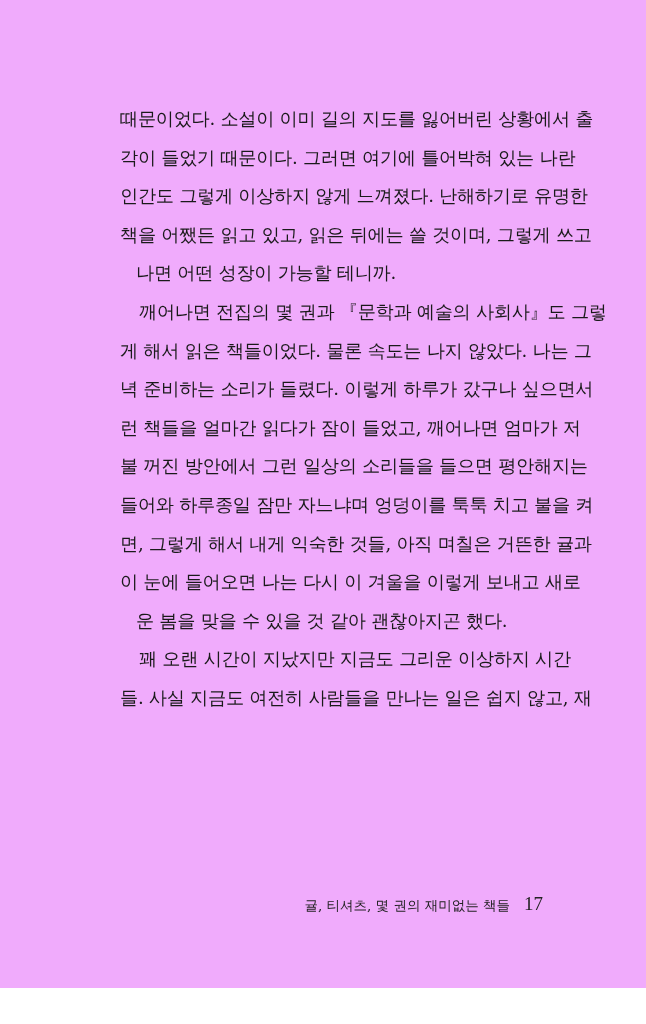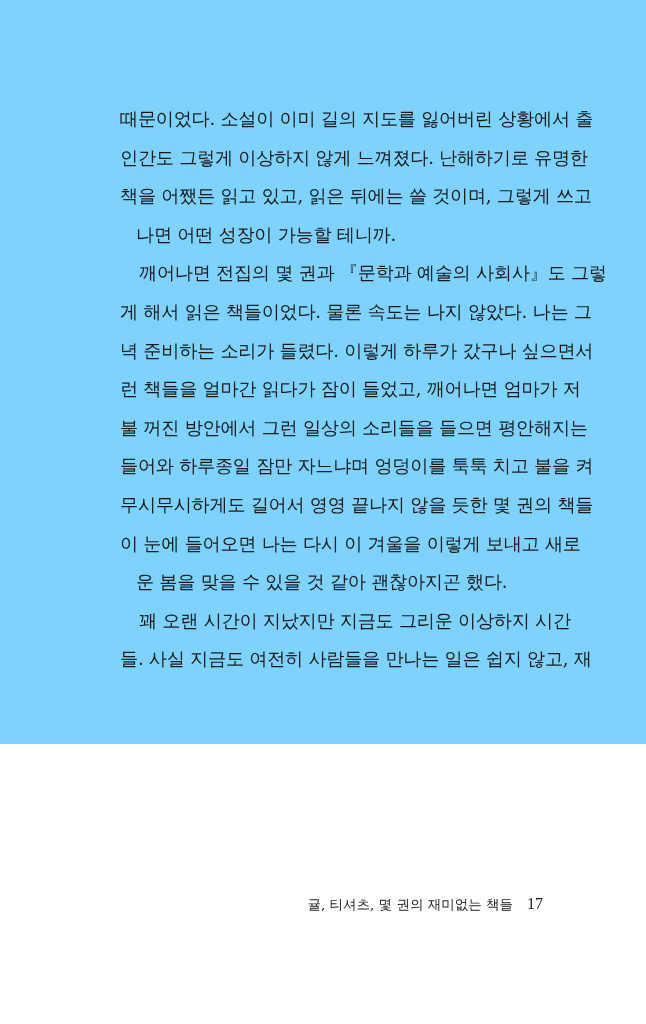--- a/index.html
+++ b/index.html
@@ -12,22 +12,22 @@
     height: 1024px;
     position: relative;
     overflow: hidden;
     color: #1a1a1a;
     font-family: "DejaVu Serif", "Liberation Serif", serif;
   }
   .page {
     position: absolute;
     left: 0; top: 0;
     width: 646px;
-    height: 744px;
-    background: #7dd3fc;
+    height: 988px;
+    background: #f0abfc;
   }
   .text-block {
     position: absolute;
     left: 120px;
     top: 100px;
     width: 424px;
   }
   .line {
     height: 38.6px;
     line-height: 38.6px;
@@ -49,41 +49,42 @@
     top: 893px;
     right: 103px;
     font-size: 13.5px;
     line-height: 22px;
     color: #222;
     white-space: nowrap;
   }
   .footer .page-num {
     margin-left: 14px;
     font-family: "Liberation Serif", serif;
-    font-size: 16px;
+    font-size: 19px;
   }
 </style>
 </head>
 <body>
 
 <div class="page">
   <div class="text-block">
 
     <div class="line">때문이었다. 소설이 이미 길의 지도를 잃어버린 상황에서 출</div>
+    <div class="line">각이 들었기 때문이다. 그러면 여기에 틀어박혀 있는 나란</div>
     <div class="line">인간도 그렇게 이상하지 않게 느껴졌다. 난해하기로 유명한</div>
     <div class="line">책을 어쨌든 읽고 있고, 읽은 뒤에는 쓸 것이며, 그렇게 쓰고</div>
     <div class="line last">나면 어떤 성장이 가능할 테니까.</div>
 
     <div class="line indent">깨어나면 전집의 몇 권과 『문학과 예술의 사회사』도 그렇</div>
     <div class="line">게 해서 읽은 책들이었다. 물론 속도는 나지 않았다. 나는 그</div>
     <div class="line">녁 준비하는 소리가 들렸다. 이렇게 하루가 갔구나 싶으면서</div>
     <div class="line">런 책들을 얼마간 읽다가 잠이 들었고, 깨어나면 엄마가 저</div>
     <div class="line">불 꺼진 방안에서 그런 일상의 소리들을 들으면 평안해지는</div>
     <div class="line">들어와 하루종일 잠만 자느냐며 엉덩이를 툭툭 치고 불을 켜</div>
-    <div class="line">무시무시하게도 길어서 영영 끝나지 않을 듯한 몇 권의 책들</div>
+    <div class="line">면, 그렇게 해서 내게 익숙한 것들, 아직 며칠은 거뜬한 귤과</div>
     <div class="line">이 눈에 들어오면 나는 다시 이 겨울을 이렇게 보내고 새로</div>
     <div class="line last">운 봄을 맞을 수 있을 것 같아 괜찮아지곤 했다.</div>
 
     <div class="line indent">꽤 오랜 시간이 지났지만 지금도 그리운 이상하지 시간</div>
     <div class="line">들. 사실 지금도 여전히 사람들을 만나는 일은 쉽지 않고, 재</div>
   </div>
 
   <div class="footer">
     <span>귤, 티셔츠, 몇 권의 재미없는 책들</span><span class="page-num">17</span>
   </div>

